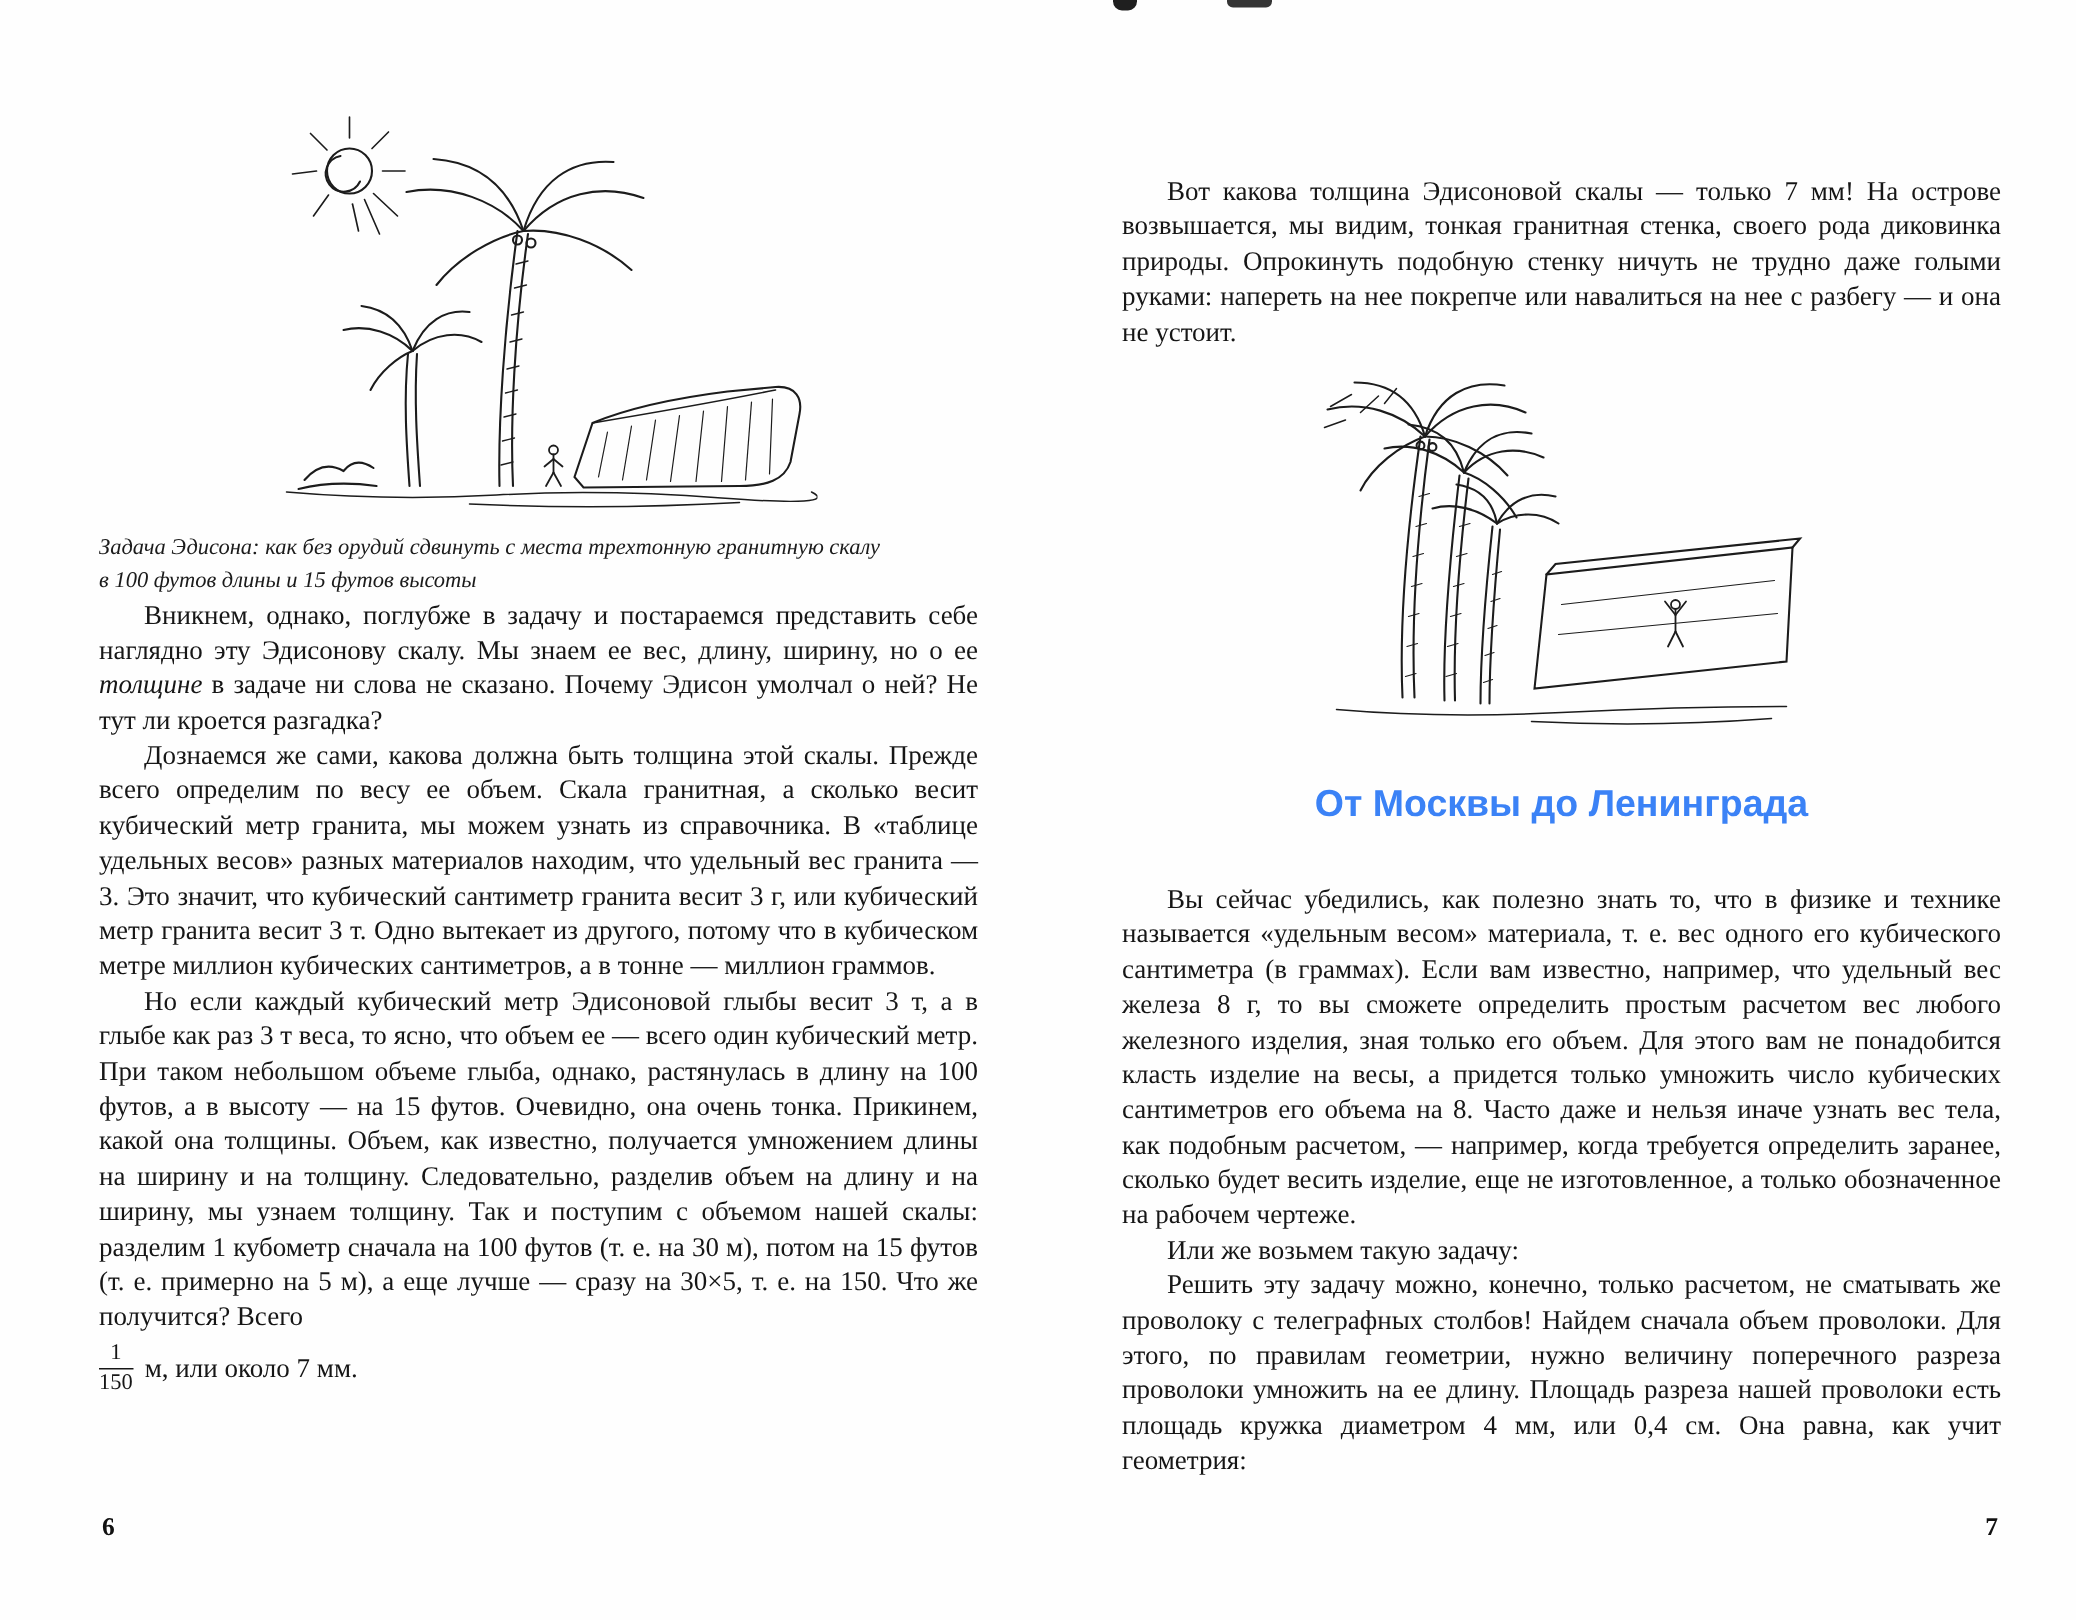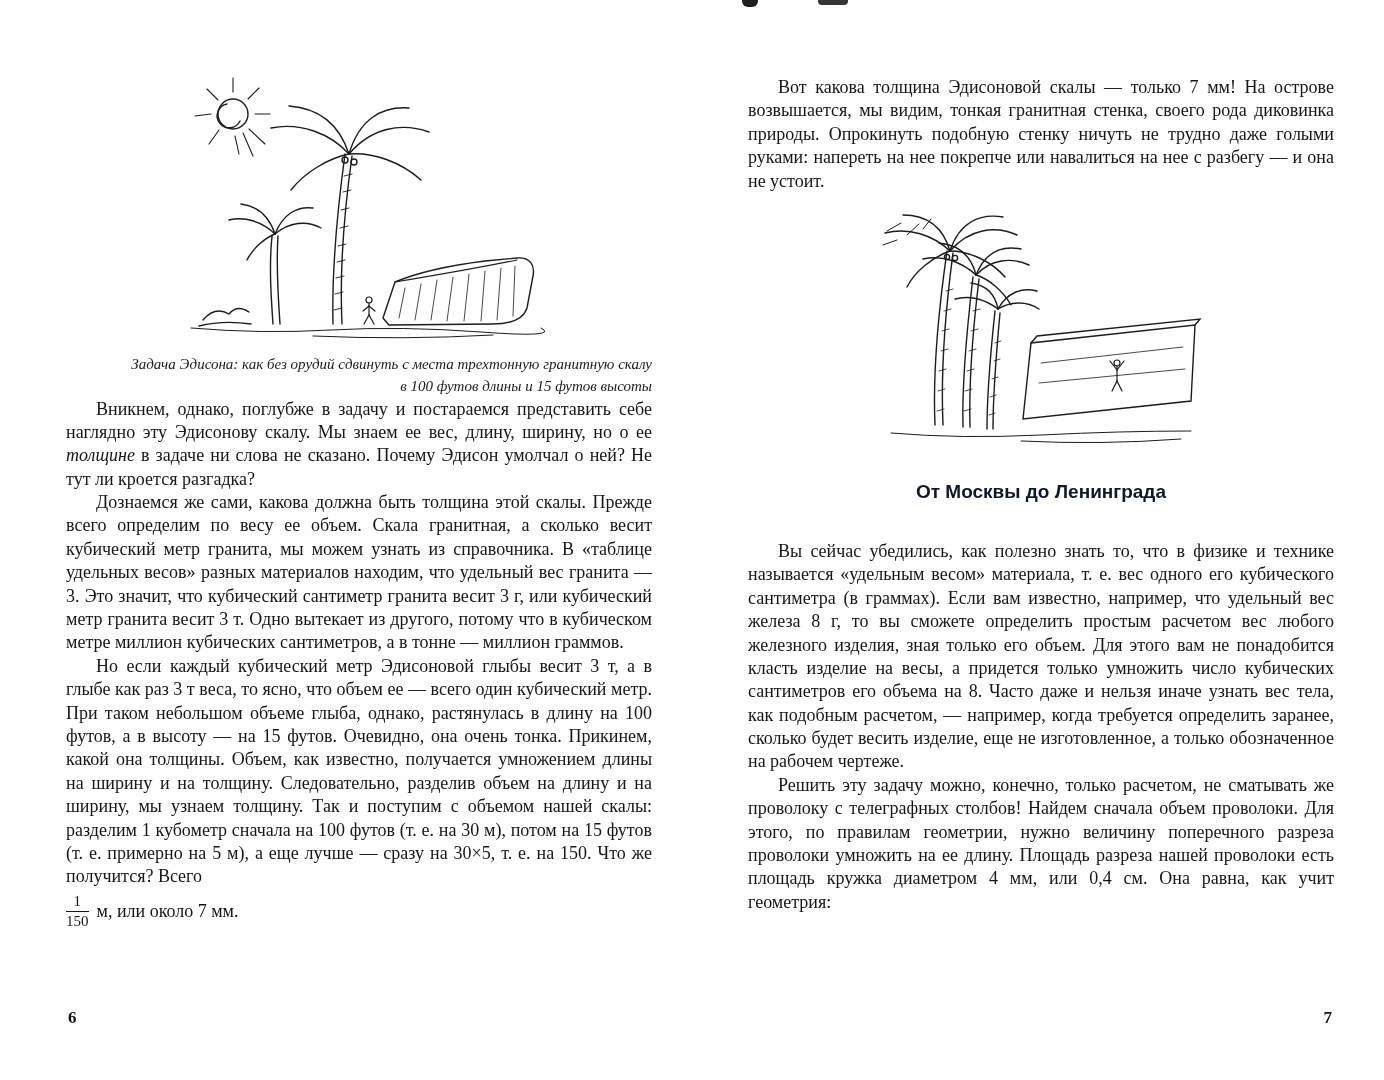--- a/index.html
+++ b/index.html
@@ -25,34 +25,34 @@
   .page-right { left: 748px; width: 586px; }
 
   figure { margin: 0; padding: 0; }
   .figure-left  { margin: 70px auto 0; width: 372px; }
   .figure-right { margin: 18px auto 0; width: 340px; }
 
   .caption {
     font-style: italic;
     font-size: 15px;
     line-height: 1.45;
-    text-align: right;
+    text-align: left;
     margin-top: 8px;
     color: #1b1b1b;
   }
   .caption .cap-line { display: block; }
 
   .body-text {
     font-size: 18px;
     line-height: 1.3;
     text-align: justify;
     color: #161616;
   }
   .body-left { }
-  .body-right-top { padding-top: 76px; }
+  .body-right-top { padding-top: 76px; margin-top: 40px; }
   .body-right-main { margin-top: 37px; }
   .para { margin: 0; text-indent: 30px; }
   .ital { font-style: italic; }
 
   .fraction-line {
     display: flex;
     align-items: center;
     margin-top: 4px;
     text-indent: 0;
   }
@@ -62,24 +62,24 @@
     font-size: 15px;
     line-height: 1.15;
     margin-right: 8px;
   }
   .fraction .num { display: block; border-bottom: 1.4px solid #161616; padding: 0 5px 1px; }
   .fraction .den { display: block; padding-top: 1px; }
 
   .section-heading {
     font-family: "Liberation Sans", sans-serif;
     font-weight: 700;
-    font-size: 19px;
+    font-size: 25px;
     text-align: center;
     margin: 28px 0 0;
-    color: #0f172a;
+    color: #3b82f6;
   }
 
   .page-number {
     position: absolute;
     bottom: 52px;
     font-weight: 700;
     font-size: 17px;
     color: #111;
   }
   .pn-left  { left: 2px; }
@@ -298,18 +298,19 @@
           </g>
         </g>
       </svg>
     </figure>
 
 
     <h2 class="section-heading">От Москвы до Ленинграда</h2>
 
     <div class="body-text body-right-main">
       <p class="para">Вы сейчас убедились, как полезно знать то, что в физике и технике называется «удельным весом» материала, т. е. вес одного его кубического сантиметра (в граммах). Если вам известно, например, что удельный вес железа 8 г, то вы сможете определить простым расчетом вес любого железного изделия, зная только его объем. Для этого вам не понадобится класть изделие на весы, а придется только умножить число кубических сантиметров его объема на 8. Часто даже и нельзя иначе узнать вес тела, как подобным расчетом, — например, когда требуется определить заранее, сколько будет весить изделие, еще не изготовленное, а только обозначенное на рабочем чертеже.</p>
+      <p class="para">Или же возьмем такую задачу:</p>
       <p class="para">Решить эту задачу можно, конечно, только расчетом, не сматывать же проволоку с телеграфных столбов! Найдем сначала объем проволоки. Для этого, по правилам геометрии, нужно величину поперечного разреза проволоки умножить на ее длину. Площадь разреза нашей проволоки есть площадь кружка диаметром 4 мм, или 0,4 см. Она равна, как учит геометрия:</p>
     </div>
 
     <div class="page-number pn-right">7</div>
   </section>
 </div>
 
 </body></html>

